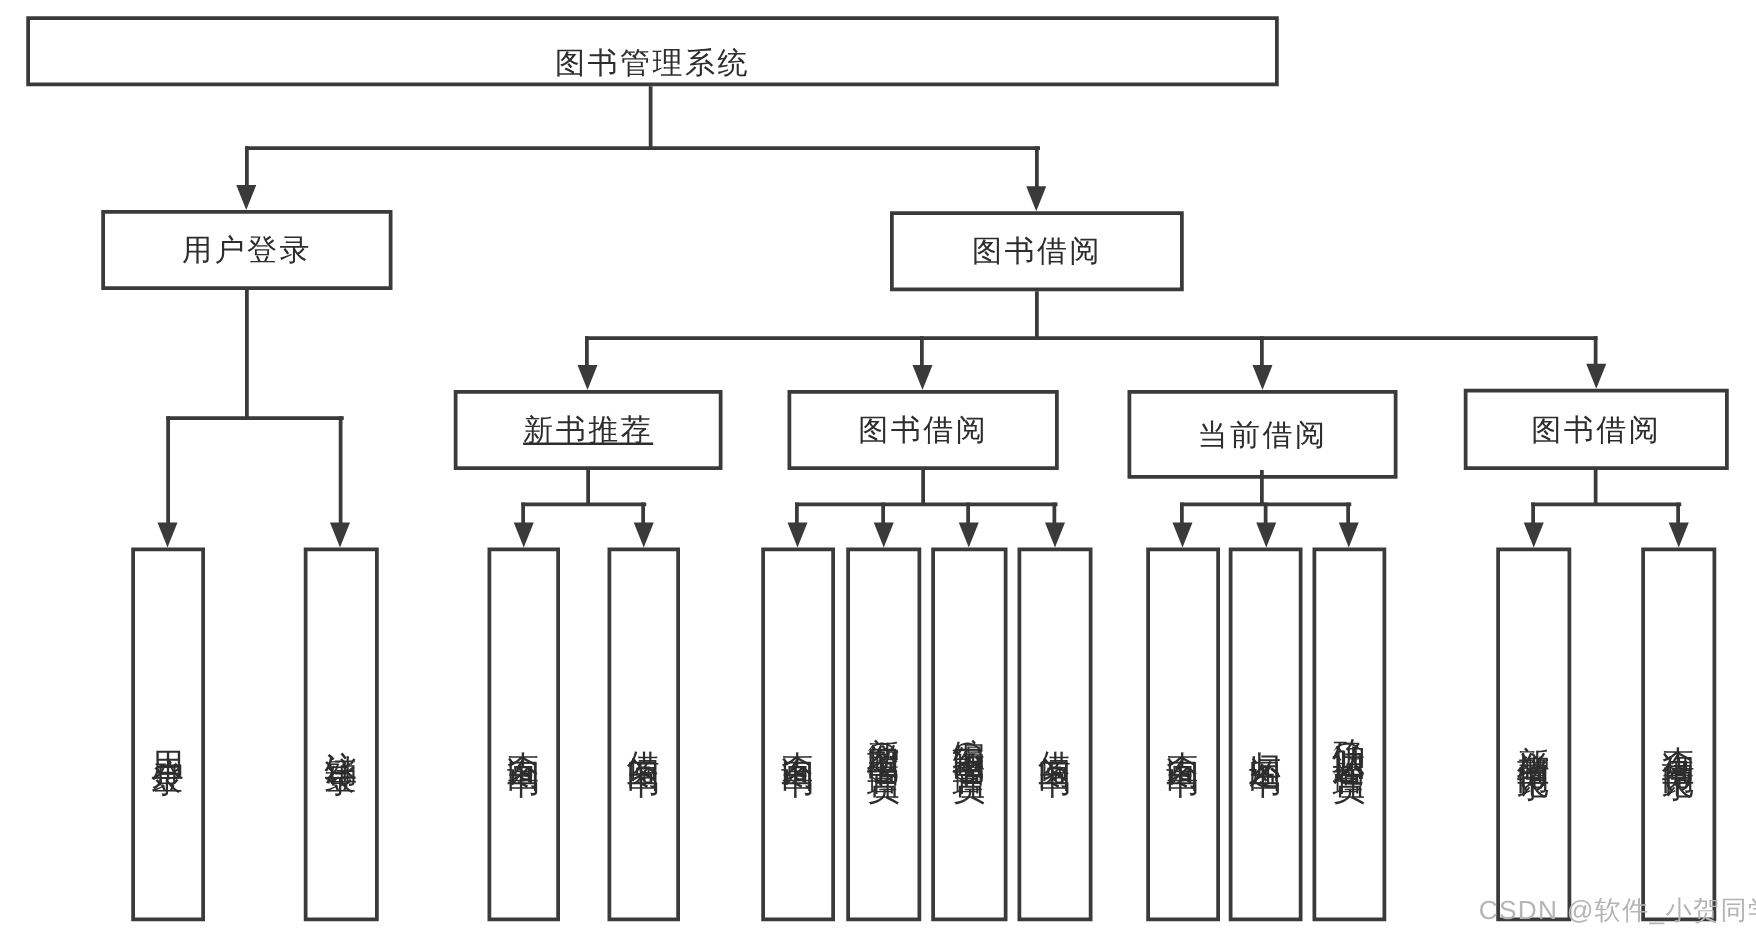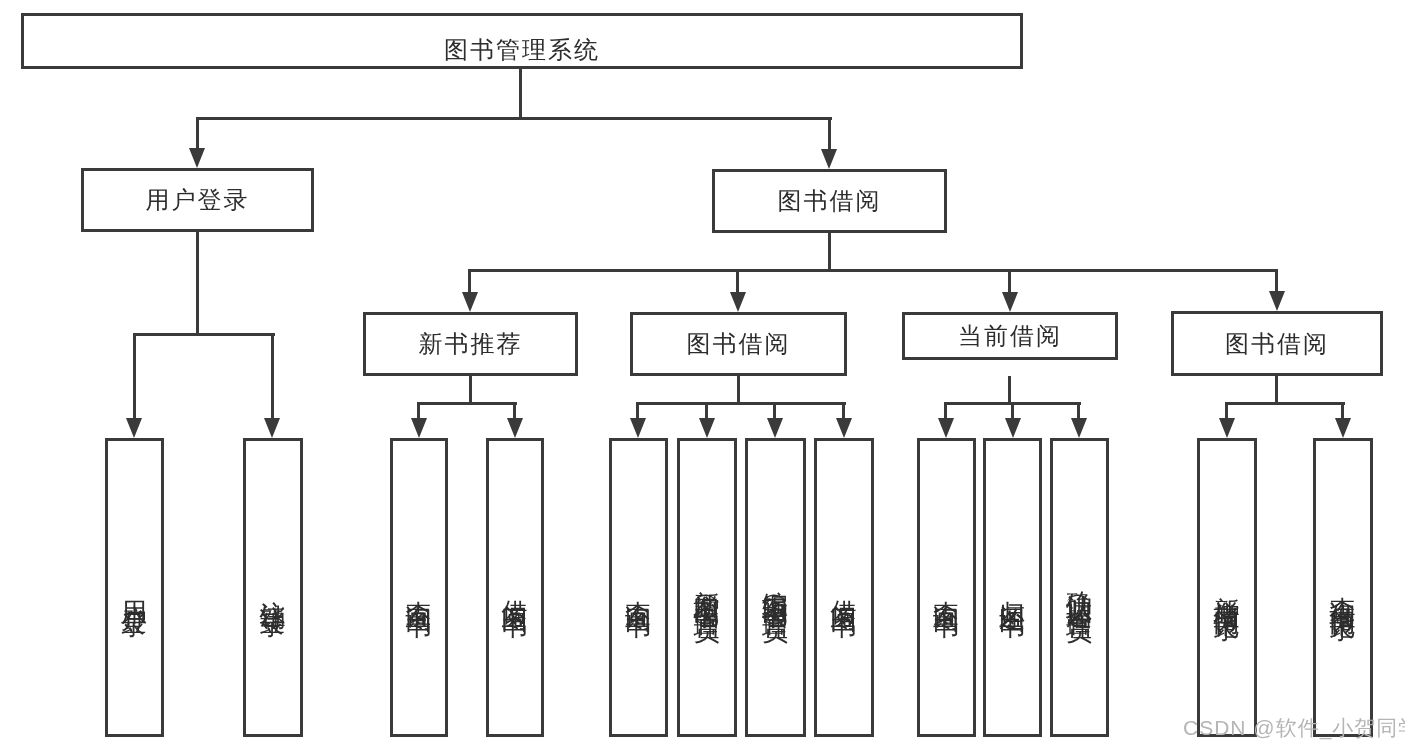--- a/index.html
+++ b/index.html
@@ -44,27 +44,27 @@
   <span>图书管理系统</span>
 </div>
 
 <div class="box" style="left:81px;top:168px;width:233px;height:64px;">
   <span>用户登录</span>
 </div>
 <div class="box" style="left:712px;top:169px;width:235px;height:64px;">
   <span>图书借阅</span>
 </div>
 
-<div class="box" style="left:363px;top:312px;width:215px;height:64px;">
+<div class="box" style="left:363px;top:312px;width:215px;height:64px;text-decoration:underline;">
   <span>新书推荐</span>
 </div>
 <div class="box" style="left:630px;top:312px;width:217px;height:64px;">
   <span>图书借阅</span>
 </div>
-<div class="box" style="left:902px;top:312px;width:216px;height:48px;">
+<div class="box" style="left:902px;top:312px;width:216px;height:71px;">
   <span>当前借阅</span>
 </div>
 <div class="box" style="left:1171px;top:311px;width:212px;height:65px;">
   <span>图书借阅</span>
 </div>
 
 <div class="leaf" style="left:105px;width:59px;">
   <span>用户登录</span>
 </div>
 <div class="leaf" style="left:243px;width:60px;">

